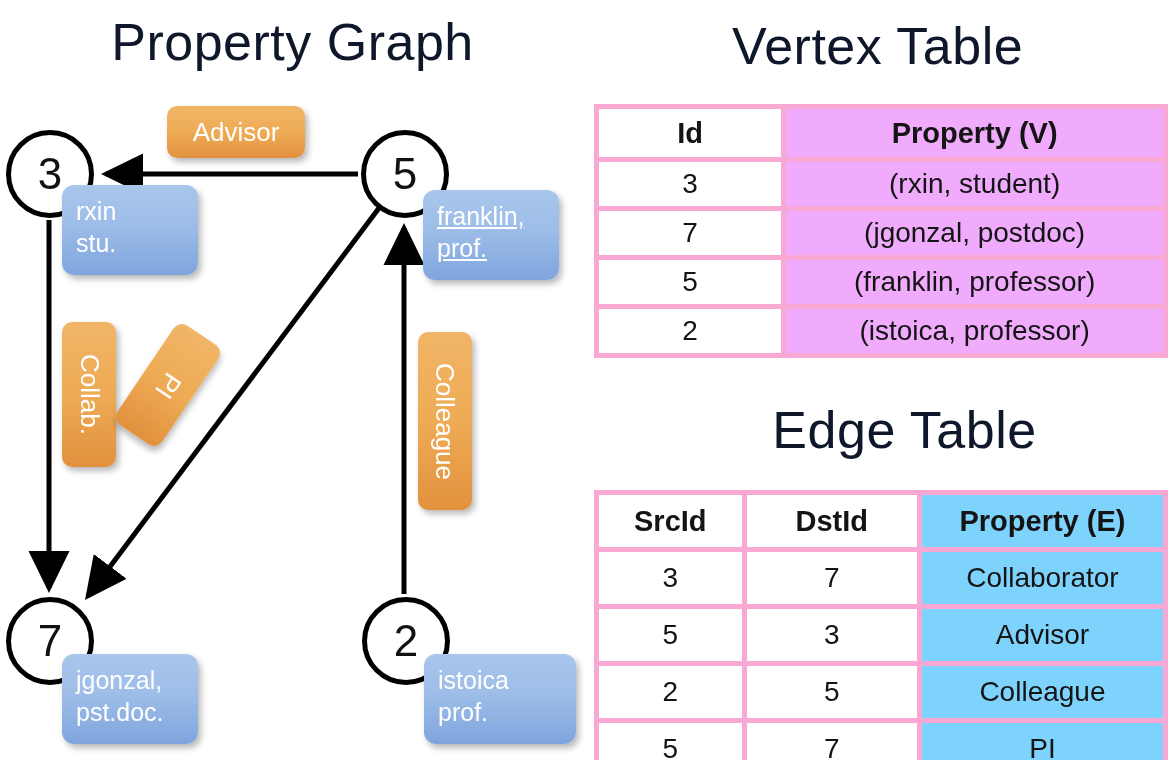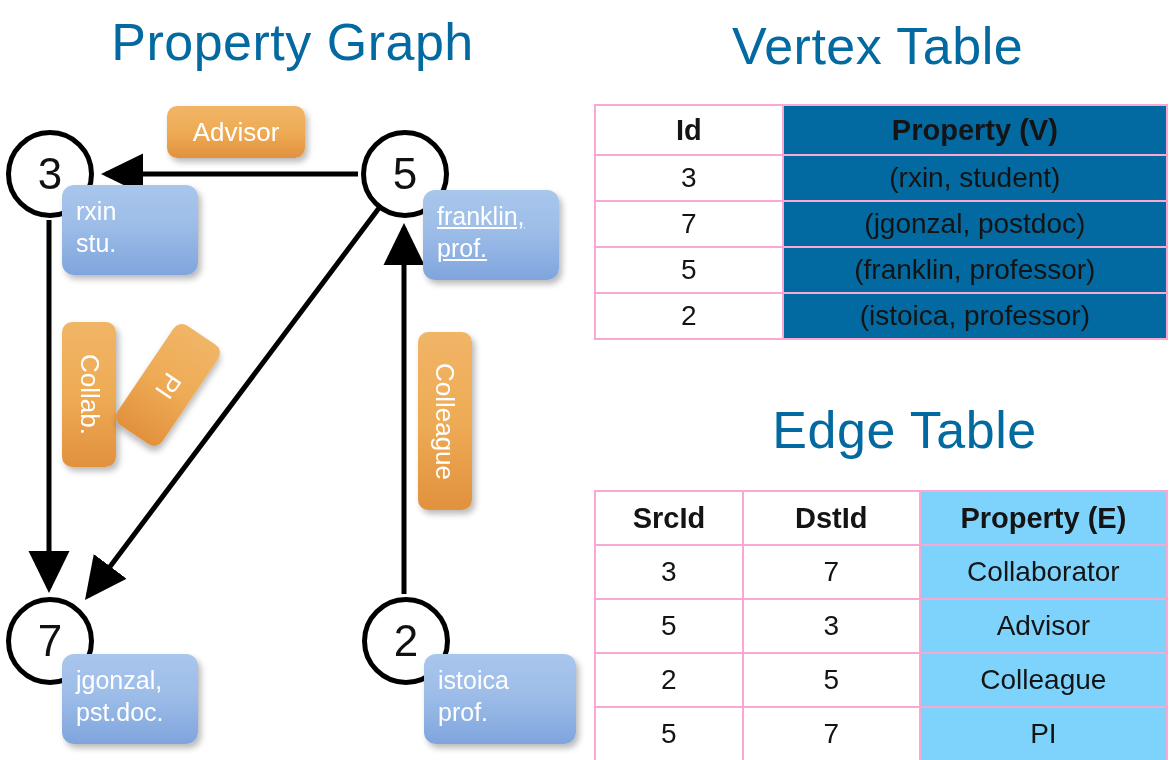--- a/index.html
+++ b/index.html
@@ -16,21 +16,21 @@
     color: #000;
   }
 
   
   .title {
     position: absolute;
     font-family: "Liberation Sans", sans-serif;
     font-weight: 300;
     font-size: 52px;
     letter-spacing: 0.5px;
-    color: #0369a1;
+    color: #0f172a;
     white-space: nowrap;
     text-align: center;
   }
   #title-property-graph { left: 0px;   top: 12px;  width: 585px; }
   #title-vertex-table   { left: 585px; top: 16px;  width: 585px; }
   #title-edge-table     { left: 612px; top: 400px; width: 585px; }
 
   
   #graph-panel {
     position: absolute;
@@ -121,40 +121,40 @@
   #edge-label-pi .vtext { transform: rotate(90deg); }
   .vtext { display: inline-block; white-space: nowrap; }
 
   
   .data-table {
     position: absolute;
     border-collapse: collapse;
     font-family: "Liberation Sans", sans-serif;
   }
   .data-table td, .data-table th {
-    border: 2px solid #f9a8d4;
+    border: 5px solid #f9a8d4;
     text-align: center;
     font-weight: 300;
     font-size: 28px;
     color: #141414;
     padding: 0;
     height: 44px;
     background: #ffffff;
   }
   .data-table th {
     font-weight: 700;
     font-size: 29px;
     height: 48px;
   }
   #vertex-table {
     left: 594px; top: 104px;
     width: 574px;
   }
   #vertex-table .col-id { width: 188px; }
-  #vertex-table .col-prop { width: 386px; background: #0369a1; }
+  #vertex-table .col-prop { width: 386px; background: #f0abfc; }
 
   #edge-table {
     left: 594px; top: 490px;
     width: 574px;
   }
   #edge-table .col-src { width: 148px; }
   #edge-table .col-dst { width: 178px; }
   #edge-table .col-prop { width: 248px; background: #7dd3fc; }
   #edge-table td, #edge-table th { height: 52px; }
 </style>

